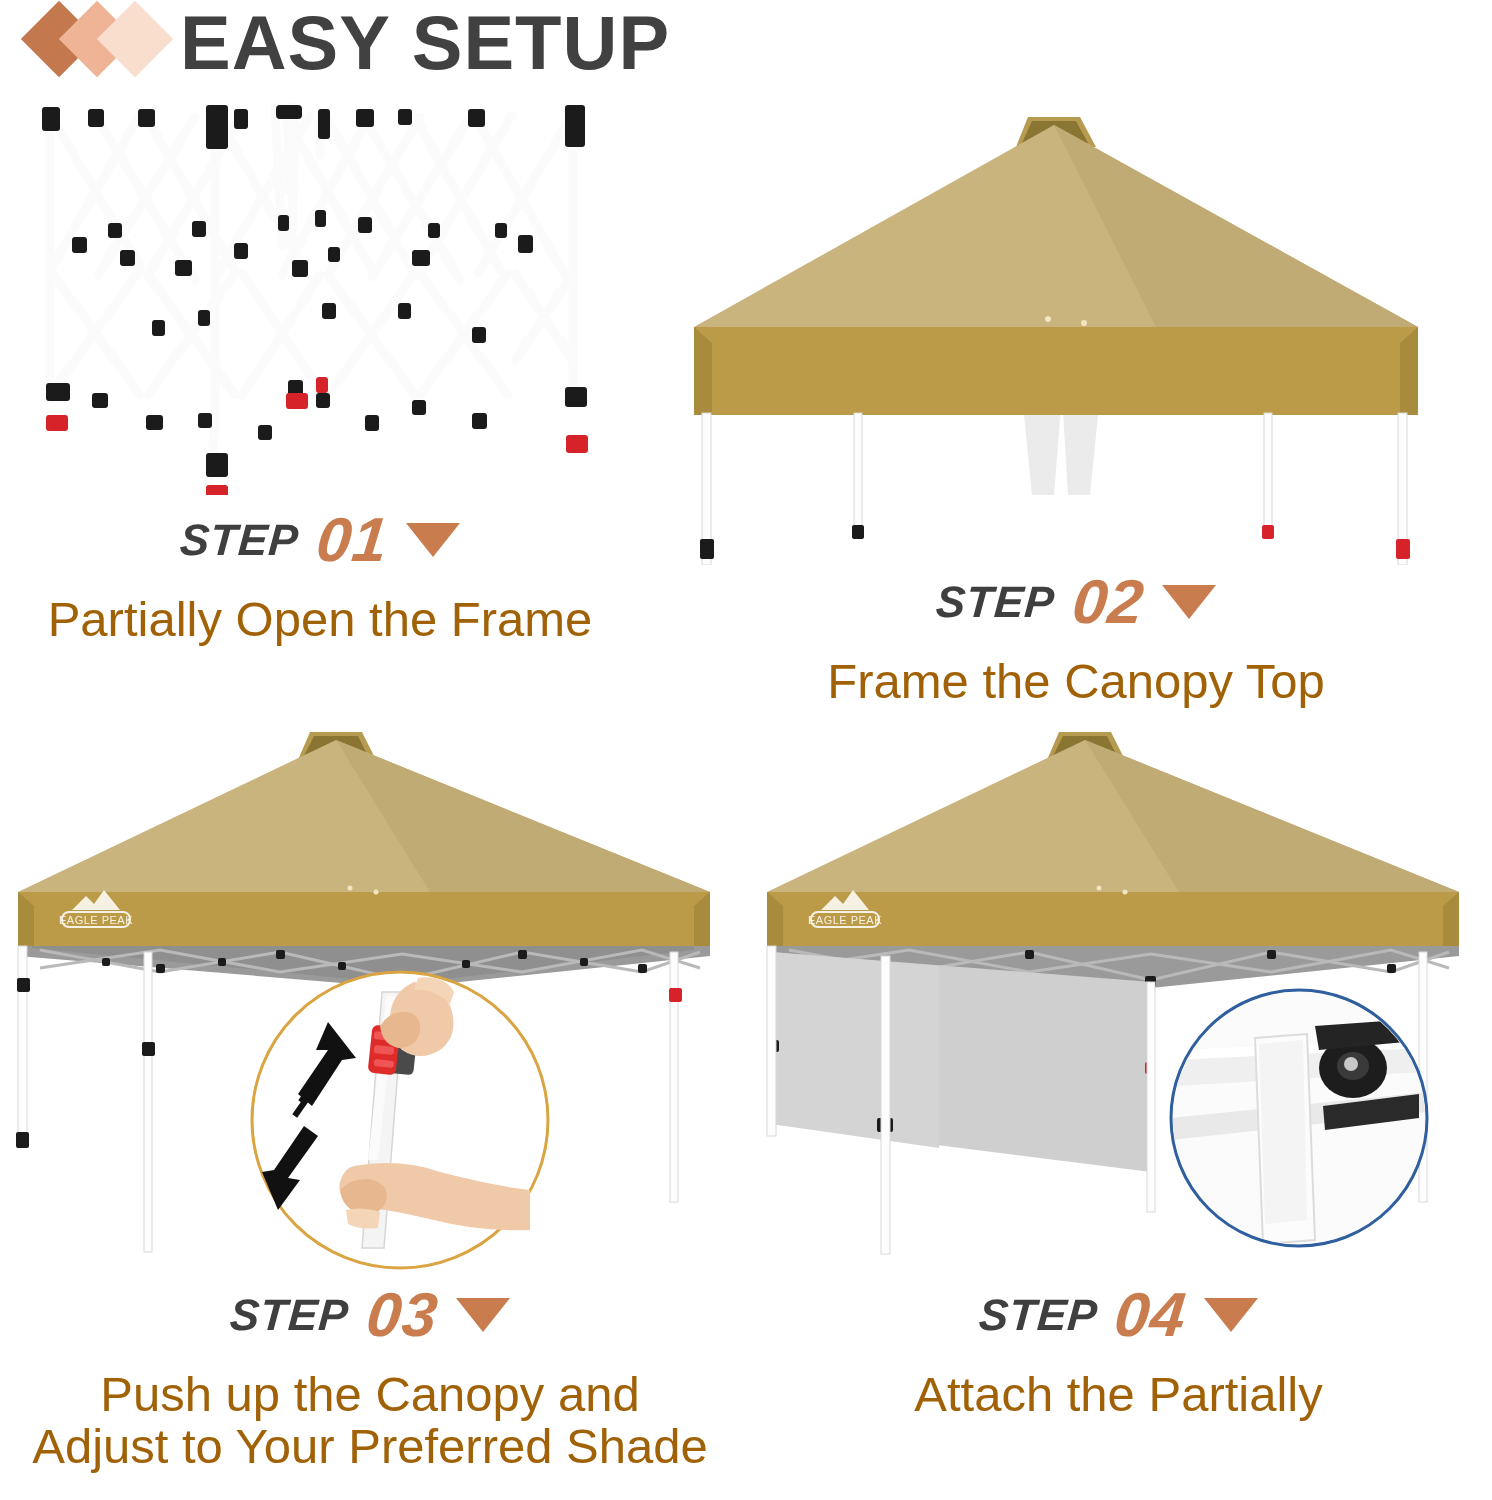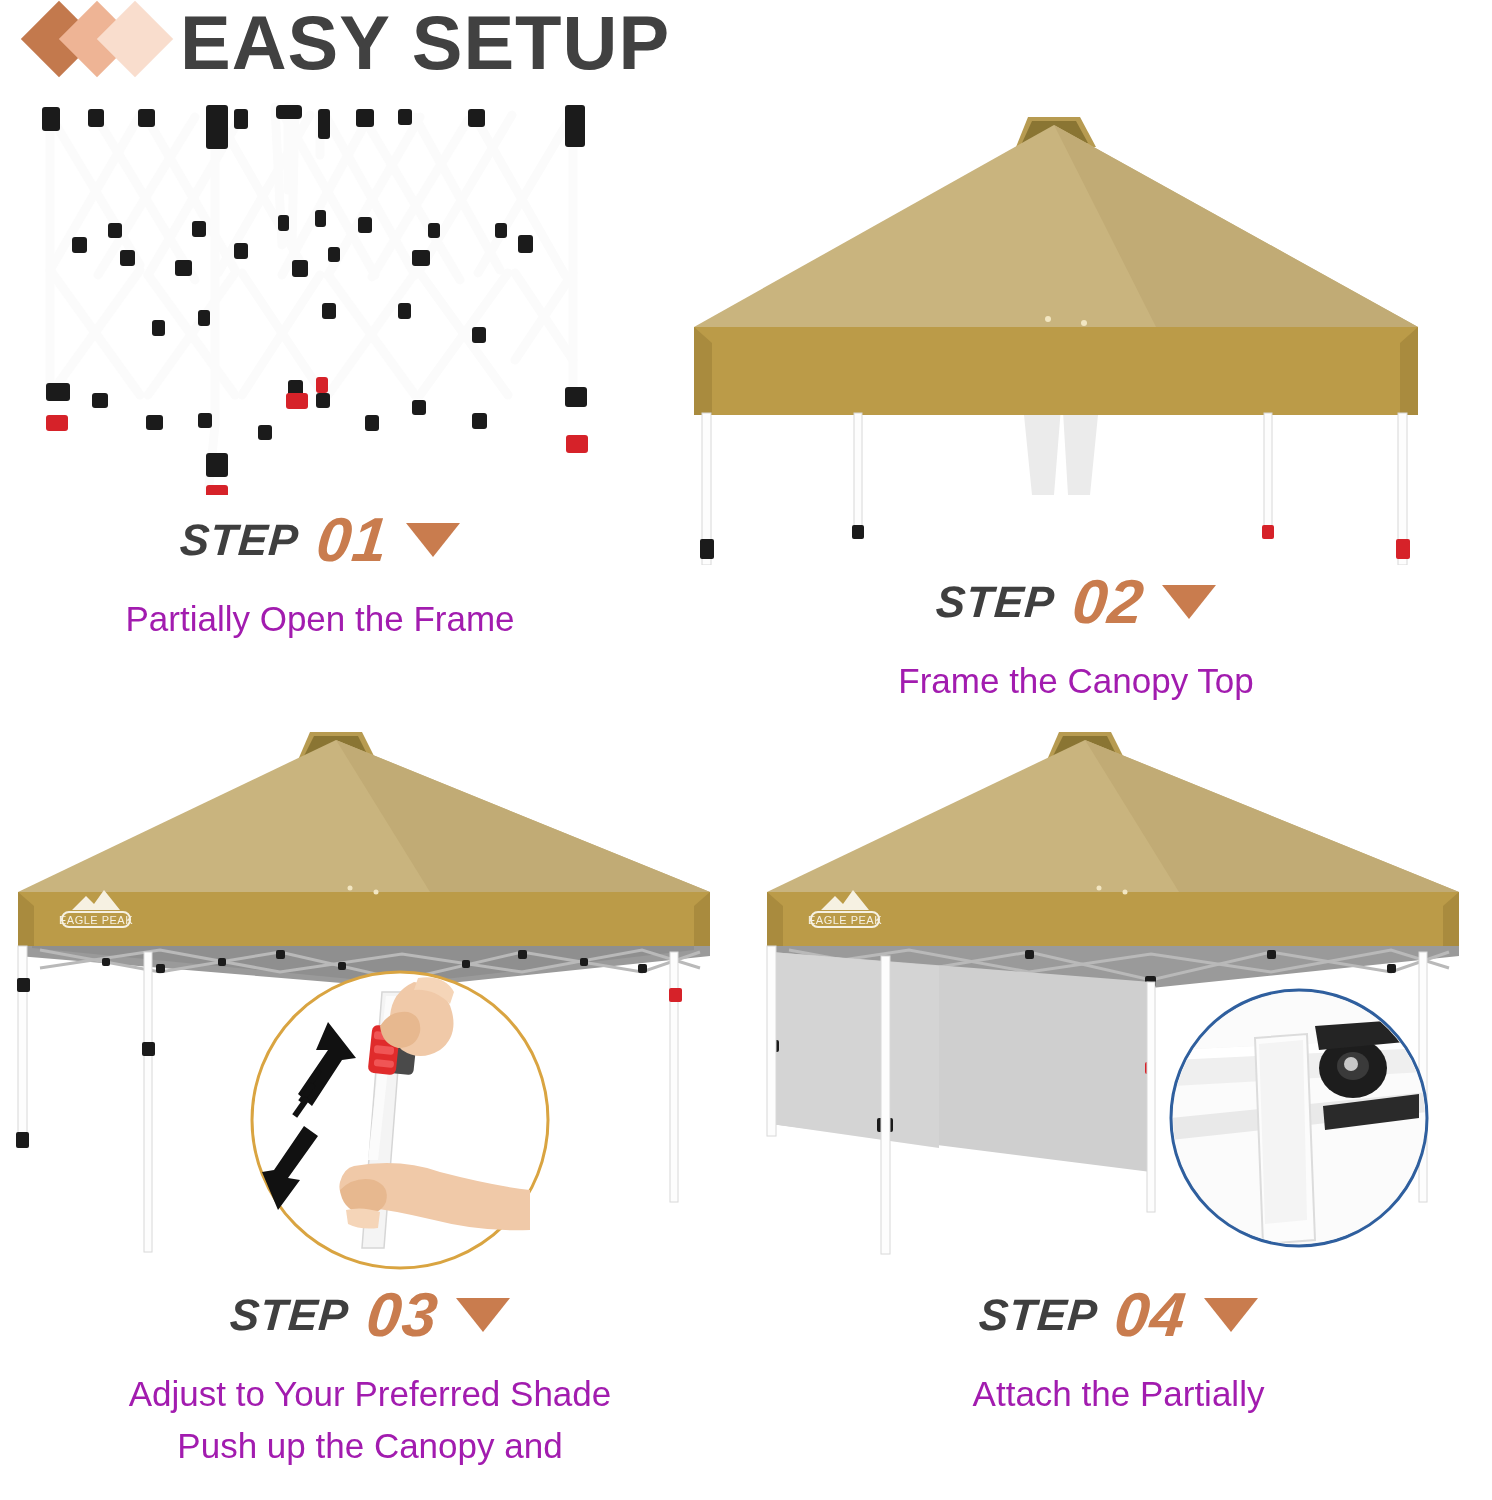--- a/index.html
+++ b/index.html
@@ -48,21 +48,21 @@
     transform:skewX(-6deg);
     line-height:62px;
   }
   .tri-down{
     width:0;height:0;
     border-left:27px solid transparent;
     border-right:27px solid transparent;
     border-top:34px solid #c97c4e;
   }
   .caption{
-    text-align:center;font-size:35px;color:#a21caf;
+    text-align:center;font-size:49px;color:#a16207;
     line-height:52px;margin-top:22px;font-weight:normal;
   }
 
   
   .svgart{display:block;margin:0 auto;}
 
   
   .pole{fill:#fdfdfd;stroke:#d8d8d8;stroke-width:1;}
   .joint{fill:#1b1b1b;}
   .redcap{fill:#d62229;}
@@ -342,22 +342,22 @@
         </g>
       </svg>
     </div>
 
     <div class="steprow" style="margin-top:4px;">
       <span class="step-word">STEP</span>
       <span class="step-num">03</span>
       <span class="tri-down"></span>
     </div>
     <div class="caption">
+      <div>Push up the Canopy and</div>
       <div>Adjust to Your Preferred Shade</div>
-      <div>Push up the Canopy and</div>
     </div>
   </div>
 
   <div class="quad q4">
     <div class="art">
       <svg class="svgart" width="720" height="560" viewBox="0 0 720 560">
 
         <path d="M300 12 L352 12 L366 40 L288 40 Z" class="canopy-roof-dark"></path>
         <path d="M304 16 L348 16 L358 36 L294 36 Z" fill="#8a7533"></path>
 

